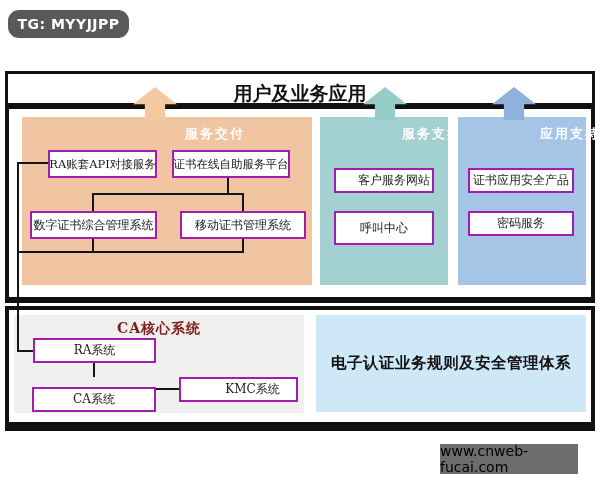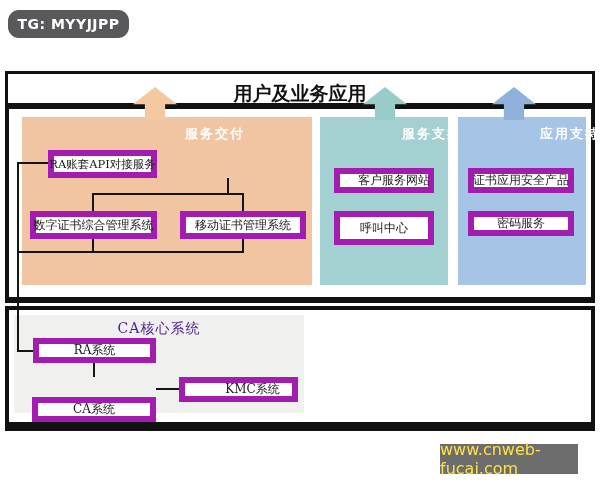--- a/index.html
+++ b/index.html
@@ -5,46 +5,46 @@
   html,body{margin:0;padding:0;background:#fff;}
   .page{position:relative;width:600px;height:480px;background:#fff;overflow:hidden;
         font-family:"DejaVu Serif","Liberation Serif",serif;}
   .abs{position:absolute;box-sizing:border-box;}
 
   .tg-badge{left:8px;top:10px;width:121px;height:28px;background:var(--c-badgeDark,#59595b);
             color:#fff;font-family:"DejaVu Sans","Liberation Sans",sans-serif;
             font-weight:bold;font-size:14px;letter-spacing:.5px;border-radius:11px;
             display:flex;align-items:center;justify-content:center;}
   .site-badge{left:440px;top:444px;width:138px;height:30px;background:var(--c-badgeGray,#6d6d6d);
-            color:#fde047;font-family:"DejaVu Sans","Liberation Sans",sans-serif;
-            font-size:16px;display:flex;align-items:center;justify-content:center;}
+            color:#000000;font-family:"DejaVu Sans","Liberation Sans",sans-serif;
+            font-size:14px;display:flex;align-items:center;justify-content:center;}
 
   .title-bar{left:5px;top:47px;width:590px;height:45px;background:#fff;border:3px solid #111;
             display:flex;align-items:center;justify-content:center;font-size:19px;font-weight:600;color:#111;margin-top:24px;}
 
   .mid-container{left:5px;top:103px;width:590px;height:200px;background:#fff;
             border:4px solid #111;border-top-width:6px;border-bottom-width:6px;z-index:0;}
   .bottom-container{left:5px;top:306px;width:590px;height:125px;background:#fff;
             border:4px solid #111;border-bottom-width:9px;z-index:0;}
 
   .panel{z-index:1;}
   .panel-delivery{left:22px;top:117px;width:290px;height:168px;background:var(--c-orange,#f2c5a2);}
   .panel-support{left:320px;top:117px;width:128px;height:168px;background:var(--c-teal,#a3d0d1);}
   .panel-app{left:458px;top:117px;width:128px;height:168px;background:var(--c-blue,#a6c4e6);}
   .panel-title{position:absolute;left:0;top:8px;width:100%;text-align:center;color:#fff;
             font-weight:bold;font-size:13px;letter-spacing:2px;padding-left:48px;}
 
   .gray-panel{left:14px;top:315px;width:290px;height:98px;background:var(--c-gray,#efefee);z-index:1;}
-  .panel-title-dark{position:absolute;left:0;top:5px;width:100%;text-align:center;color:#4c1d95;
-            font-weight:normal;font-size:14px;letter-spacing:1px;}
+  .panel-title-dark{position:absolute;left:0;top:5px;width:100%;text-align:center;color:#7f1d1d;
+            font-weight:bold;font-size:14px;letter-spacing:1px;}
   .rules-panel{left:316px;top:315px;width:270px;height:97px;background:var(--c-lightblue,#cfe8f8);
             z-index:1;display:flex;align-items:center;justify-content:center;
             font-weight:bold;font-size:15.5px;color:#111;letter-spacing:.5px;}
 
-  .wbox{background:#fff;border:6px solid #a21caf;z-index:3;display:flex;align-items:center;
+  .wbox{background:#fff;border:2px solid #a21caf;z-index:3;display:flex;align-items:center;
             justify-content:center;font-size:12px;color:#1a1a1a;white-space:nowrap;}
 
   .ln{background:#151515;z-index:2;}
   .ln-over{z-index:6;}
 
   .arrow{z-index:7;width:44px;height:33px;
          clip-path:polygon(50% 0,100% 52%,73% 52%,73% 100%,27% 100%,27% 52%,0 52%);
          filter:drop-shadow(0 0 1px rgba(40,40,40,.55));}
   .arrow-delivery{left:133px;top:87px;background:var(--c-arrowOrange,#f4c9a2);}
   .arrow-support{left:363px;top:87px;background:var(--c-arrowTeal,#97ccc9);}
@@ -73,20 +73,21 @@
   </div>
   <div class="abs panel panel-app">
     <div class="panel-title">应用支持</div>
   </div>
 
   <div class="abs arrow arrow-delivery"></div>
   <div class="abs arrow arrow-support"></div>
   <div class="abs arrow arrow-app"></div>
 
   <div class="abs wbox" style="left:48px;top:150px;width:109px;height:28px;font-size:11.5px;">RA账套API对接服务</div>
+  <div class="abs wbox" style="left:172px;top:150px;width:118px;height:28px;font-size:11.5px;">证书在线自助服务平台</div>
   <div class="abs wbox" style="left:180px;top:211px;width:126px;height:28px;">移动证书管理系统</div>
   <div class="abs wbox" style="left:30px;top:211px;width:127px;height:28px;">数字证书综合管理系统</div>
 
   <div class="abs wbox" style="left:334px;top:168px;width:100px;height:25px;padding-left:20px;">客户服务网站</div>
   <div class="abs wbox" style="left:334px;top:211px;width:100px;height:34px;">呼叫中心</div>
 
   <div class="abs wbox" style="left:468px;top:168px;width:106px;height:25px;">证书应用安全产品</div>
   <div class="abs wbox" style="left:468px;top:211px;width:106px;height:25px;">密码服务</div>
 
   <div class="abs ln" style="left:18px;top:162px;width:30px;height:2px;"></div>
@@ -99,23 +100,26 @@
   <div class="abs ln" style="left:92px;top:239px;width:2px;height:14px;"></div>
   <div class="abs ln" style="left:242px;top:239px;width:2px;height:14px;"></div>
   <div class="abs ln" style="left:17px;top:251px;width:227px;height:2px;"></div>
 
   <div class="abs bottom-container"></div>
 
   <div class="abs gray-panel">
     <div class="panel-title-dark">CA核心系统</div>
   </div>
 
+  <div class="abs rules-panel">
+    <span>电子认证业务规则及安全管理体系</span>
+  </div>
 
   <div class="abs wbox" style="left:33px;top:338px;width:123px;height:25px;">RA系统</div>
-  <div class="abs wbox" style="left:32px;top:397px;width:124px;height:25px;">CA系统</div>
+  <div class="abs wbox" style="left:32px;top:387px;width:124px;height:25px;">CA系统</div>
   <div class="abs wbox" style="left:179px;top:377px;width:119px;height:25px;padding-left:28px;">KMC系统</div>
 
   <div class="abs ln" style="left:93px;top:363px;width:2px;height:14px;"></div>
   <div class="abs ln" style="left:156px;top:388px;width:23px;height:2px;"></div>
 
   <div class="abs site-badge">
     <span>www.cnweb-fucai.com</span>
   </div>
 
 </div>

